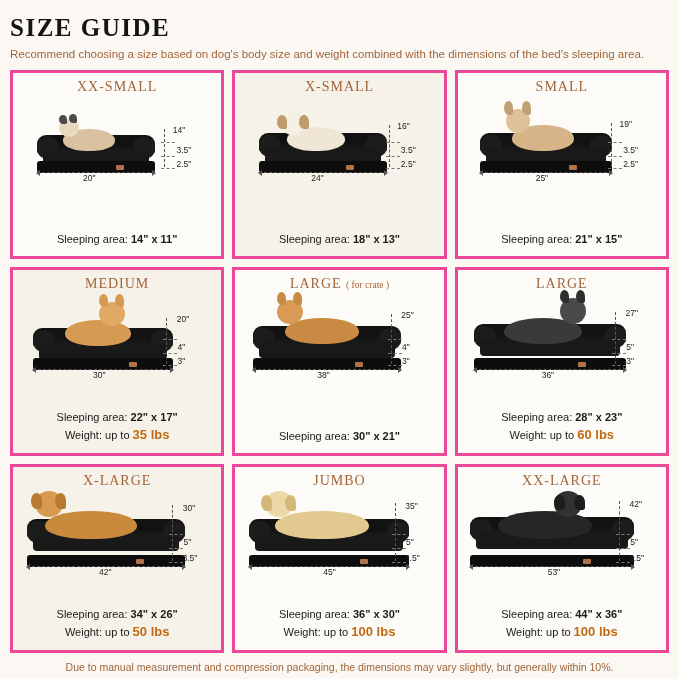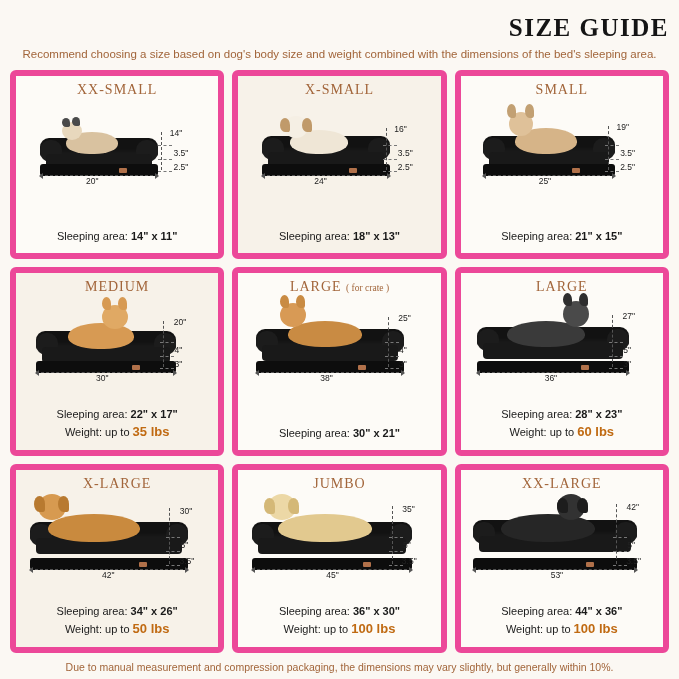--- a/index.html
+++ b/index.html
@@ -17,46 +17,45 @@
   .page {
     width: 679px;
     height: 679px;
     position: relative;
     box-sizing: border-box;
     padding: 8px 10px 4px 10px;
     display: flex;
     flex-direction: column;
   }
   .title {
-    text-align: right;
+    text-align: left;
     font-size: 25px;
     letter-spacing: 1.5px;
     font-weight: bold;
     color: #141414;
     margin-top: 6px;
     margin-bottom: 6px;
     font-family: "Liberation Serif", serif;
   }
   .subtitle {
-    text-align: center;
     font-size: 11.5px;
     color: #a2653a;
     font-family: "Liberation Sans", sans-serif;
     margin-bottom: 10px;
   }
   .grid {
     display: grid;
     grid-template-columns: repeat(3, 1fr);
     grid-template-rows: repeat(3, 1fr);
     gap: 8px;
     flex: 1 1 auto;
   }
   .card {
-    border: 6px solid #ec4899;
-    border-radius: 6px;
+    border: 3px solid #ec4899;
+    border-radius: 0;
     background: #fdfbf7;
     display: flex;
     flex-direction: column;
     align-items: center;
     padding: 6px 6px 8px 6px;
     box-sizing: border-box;
     position: relative;
   }
   .card.tint {
     background: #f7f2e9;

